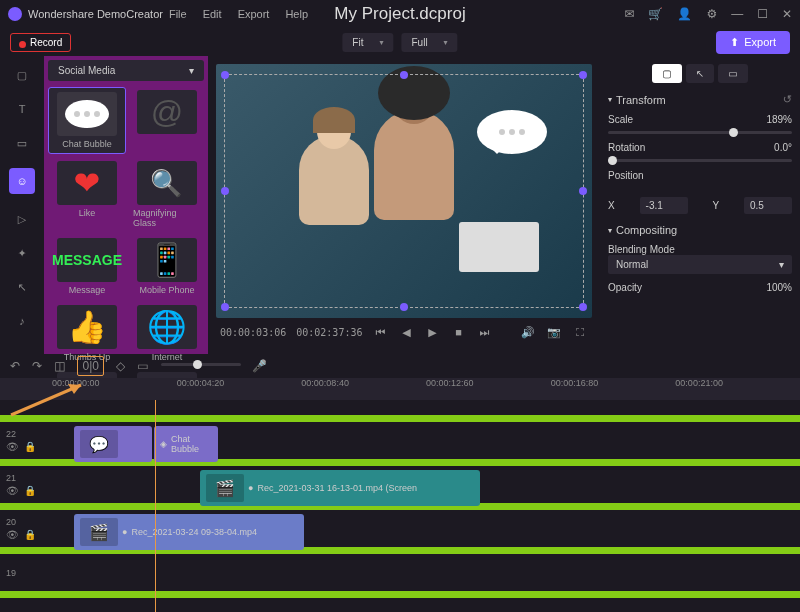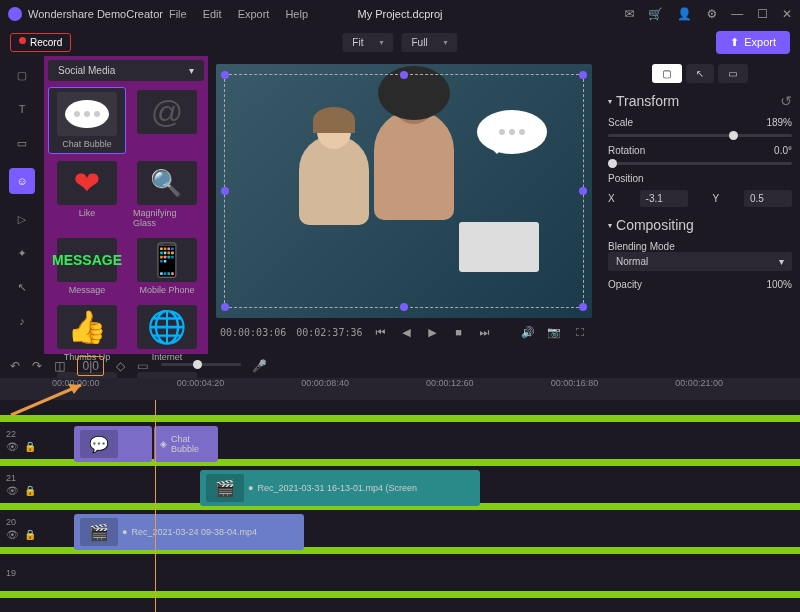--- a/index.html
+++ b/index.html
@@ -2,25 +2,25 @@
 <html><head>
 <meta charset="utf-8">
 <style>
 *{margin:0;padding:0;box-sizing:border-box;font-family:Arial,sans-serif;user-select:none}
 body{width:800px;height:612px;background:#1c1922;color:#ccc;overflow:hidden;font-size:11px}
 .titlebar{height:28px;display:flex;align-items:center;padding:0 8px;background:#1c1922}
 .logo{width:14px;height:14px;border-radius:50%;background:#7b5cff;margin-right:6px}
 .app-name{font-size:11px;margin-right:6px}
 .menu{display:flex;gap:16px;font-size:11px;color:#aaa}
 .menu span{cursor:pointer}
-.filename{position:absolute;left:50%;transform:translateX(-50%);font-size:11px;color:#ddd}
+.filename{position:absolute;left:50%;transform:translateX(-50%);font-size:17px;color:#ddd}
 .winbtns{margin-left:auto;display:flex;gap:14px;align-items:center;color:#999}
 .winbtns span{cursor:pointer;font-size:12px}
 .toolbar{height:28px;display:flex;align-items:center;padding:0 10px;background:#1c1922}
-.record{border:1px solid #d33;color:#fff;padding:3px 8px;border-radius:3px;font-size:10px;display:flex;align-items:flex-start;gap:4px}
+.record{border:1px solid #d33;color:#fff;padding:3px 8px;border-radius:3px;font-size:10px;display:flex;align-items:flex-end;gap:4px}
 .record::before{content:"";width:7px;height:7px;background:#e33;border-radius:50%}
 .dd{background:#2b2733;padding:4px 10px;border-radius:3px;font-size:10px;display:flex;align-items:center;gap:16px;cursor:pointer}
 .dd::after{content:"▾";font-size:8px;opacity:.6}
 .fit-row{position:absolute;left:50%;transform:translateX(-50%);display:flex;gap:8px}
 .export{margin-left:auto;background:#7b5cff;color:#fff;padding:5px 14px;border-radius:4px;font-size:11px;display:flex;align-items:center;gap:5px}
 .main{display:flex;height:298px}
 .sidebar{width:44px;background:#1c1922;display:flex;flex-direction:column;align-items:center;gap:16px;padding-top:10px}
 .sidebar .ic{width:18px;height:18px;display:flex;align-items:center;justify-content:center;color:#888;cursor:pointer;border-radius:4px}
 .sidebar .ic.active{background:#7b5cff;color:#fff;padding:4px;width:26px;height:26px}
 .library{width:164px;background:#701a75;padding:4px}
@@ -49,21 +49,21 @@
 .bubble::after{content:"";position:absolute;bottom:-8px;left:12px;border:8px solid transparent;border-top-color:#fff}
 .dot{width:6px;height:6px;background:#ccc;border-radius:50%}
 .playbar{height:28px;display:flex;align-items:center;gap:10px;padding:0 4px;font-size:10px;color:#999}
 .playbar .t{font-family:monospace}
 .pbtn{cursor:pointer;font-size:11px;width:16px;text-align:center}
 .props{width:200px;background:#1c1922;padding:8px;font-size:10px}
 .tab-row{display:flex;gap:4px;justify-content:center;margin-bottom:10px}
 .tab-row span{padding:4px 10px;background:#2b2733;border-radius:3px;cursor:pointer}
 .tab-row span.act{background:#fff;color:#222}
 .sec{margin-bottom:10px}
-.sec-h{display:flex;align-items:center;gap:4px;font-size:14px;margin-bottom:8px}
+.sec-h{display:flex;align-items:center;gap:4px;font-size:11px;margin-bottom:8px}
 .sec-h::before{content:"▾";font-size:8px}
 .sec-h.right::after{content:"↺";margin-left:auto;opacity:.5}
 .row{display:flex;justify-content:space-between;align-items:center;margin-bottom:6px}
 .slider{height:3px;background:#3a3640;margin:4px 0 8px;position:relative;border-radius:2px}
 .slider .kn{position:absolute;top:-3px;width:9px;height:9px;background:#ddd;border-radius:50%}
 .inp{background:#2b2733;padding:3px 6px;border-radius:2px;width:48px;font-size:10px}
 .sel{background:#2b2733;padding:4px 8px;border-radius:2px;display:flex;justify-content:space-between}
 .tl-bar{height:24px;display:flex;align-items:center;gap:12px;padding:0 10px;background:#1c1922}
 .tl-bar span{color:#888;cursor:pointer;font-size:12px}
 .tl-bar .hl{border:1px solid #e89944;padding:2px 4px;border-radius:2px}
@@ -241,21 +241,21 @@
       <div class="slider">
           <span class="kn" style="left:66%"></span>
         </div>
       <div class="row">
           <span>Rotation</span>
           <span>0.0°</span>
         </div>
       <div class="slider">
           <span class="kn" style="left:0"></span>
         </div>
-      <div style="margin-bottom:6px">Position</div>
+      <div style="margin-bottom:16px">Position</div>
       <div class="row">
         <span>X</span>
           <span class="inp">-3.1</span>
         <span>Y</span>
           <span class="inp">0.5</span>
       </div>
     </div>
     <div class="sec">
       <div class="sec-h">Compositing</div>
       <div style="margin-bottom:0">Blending Mode</div>

